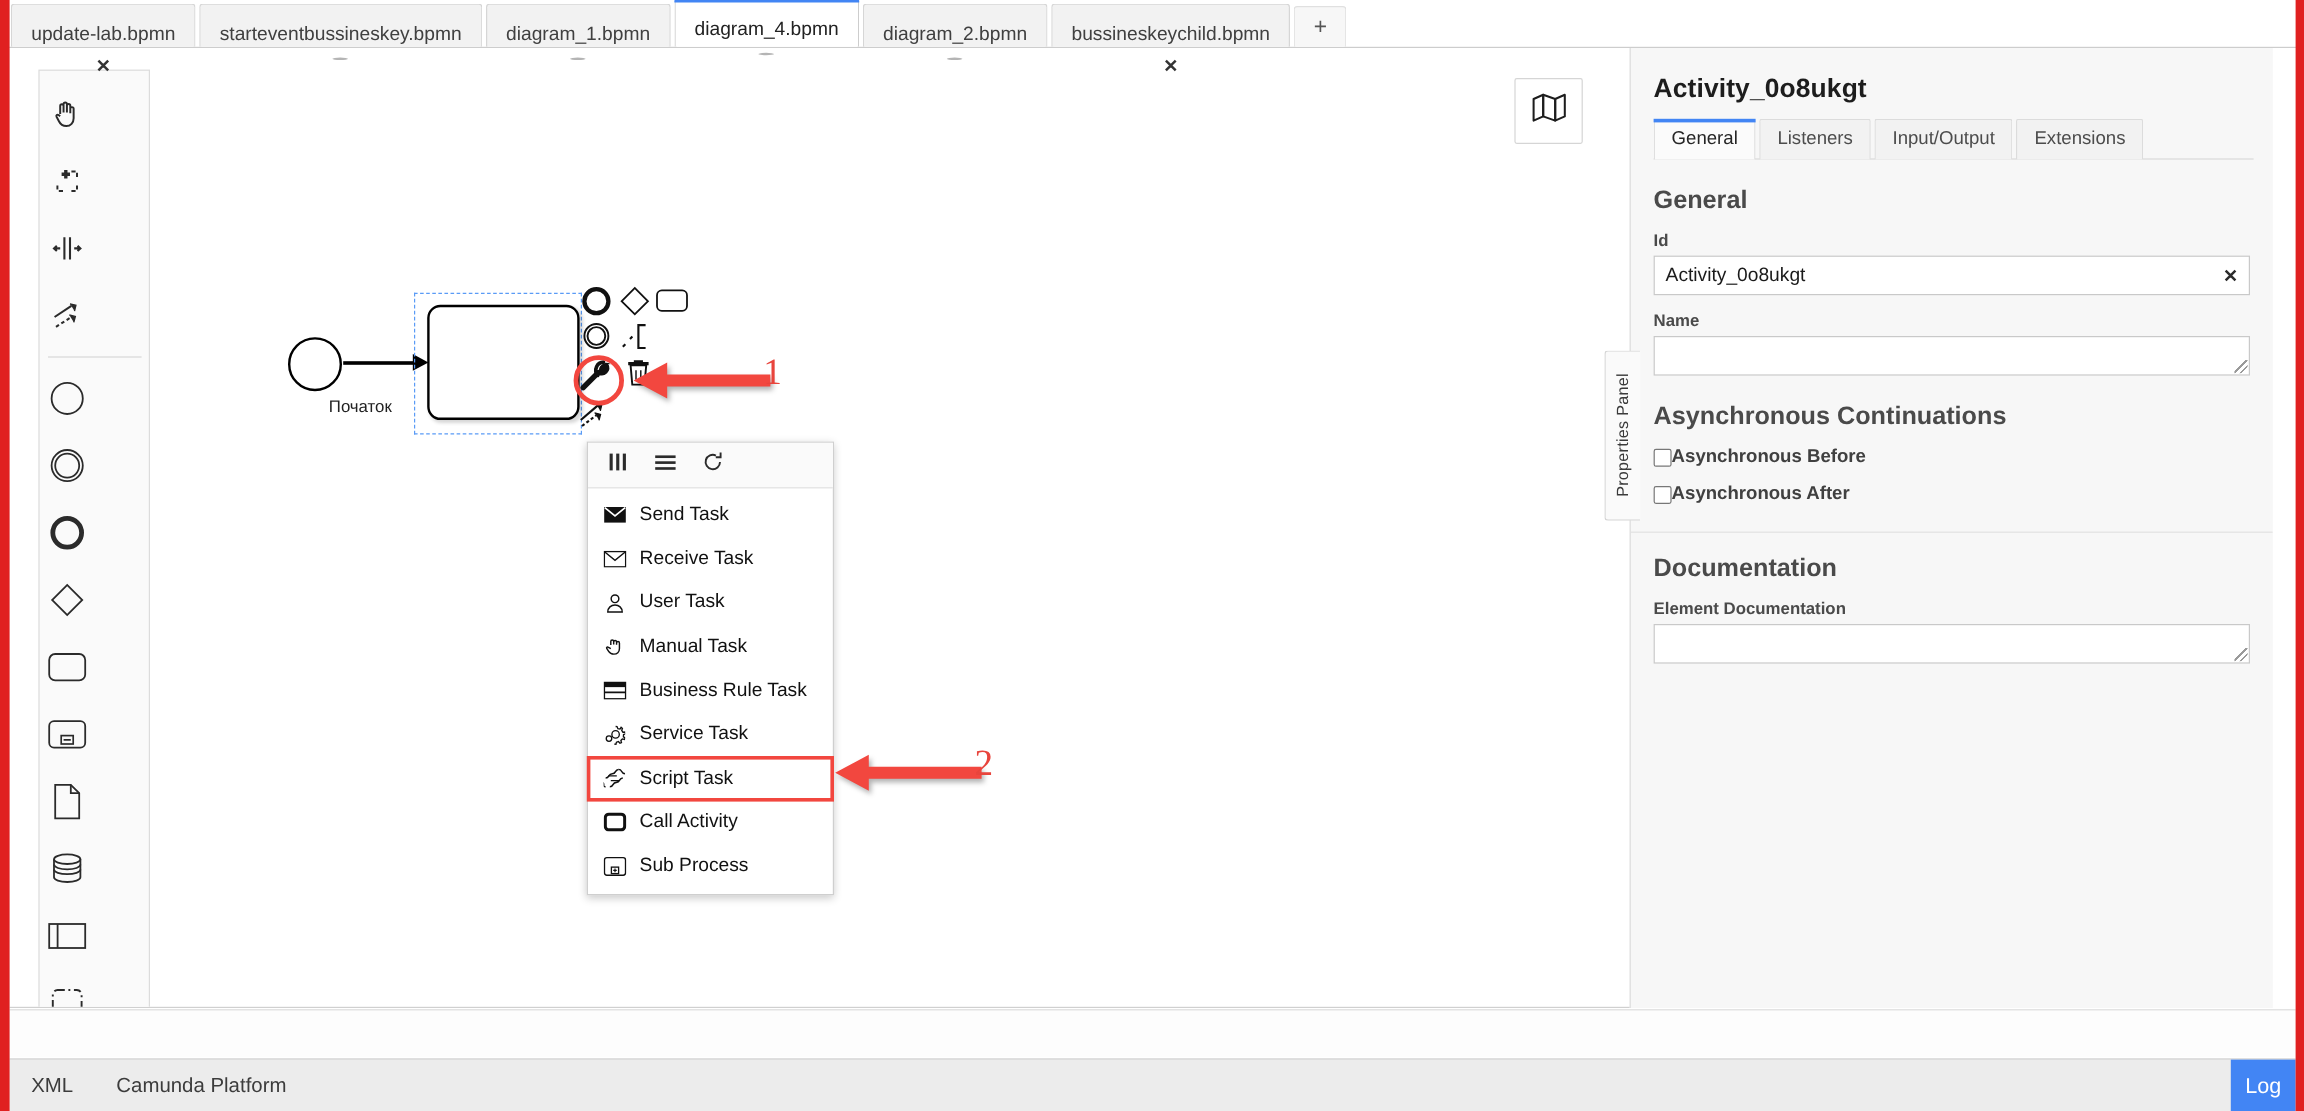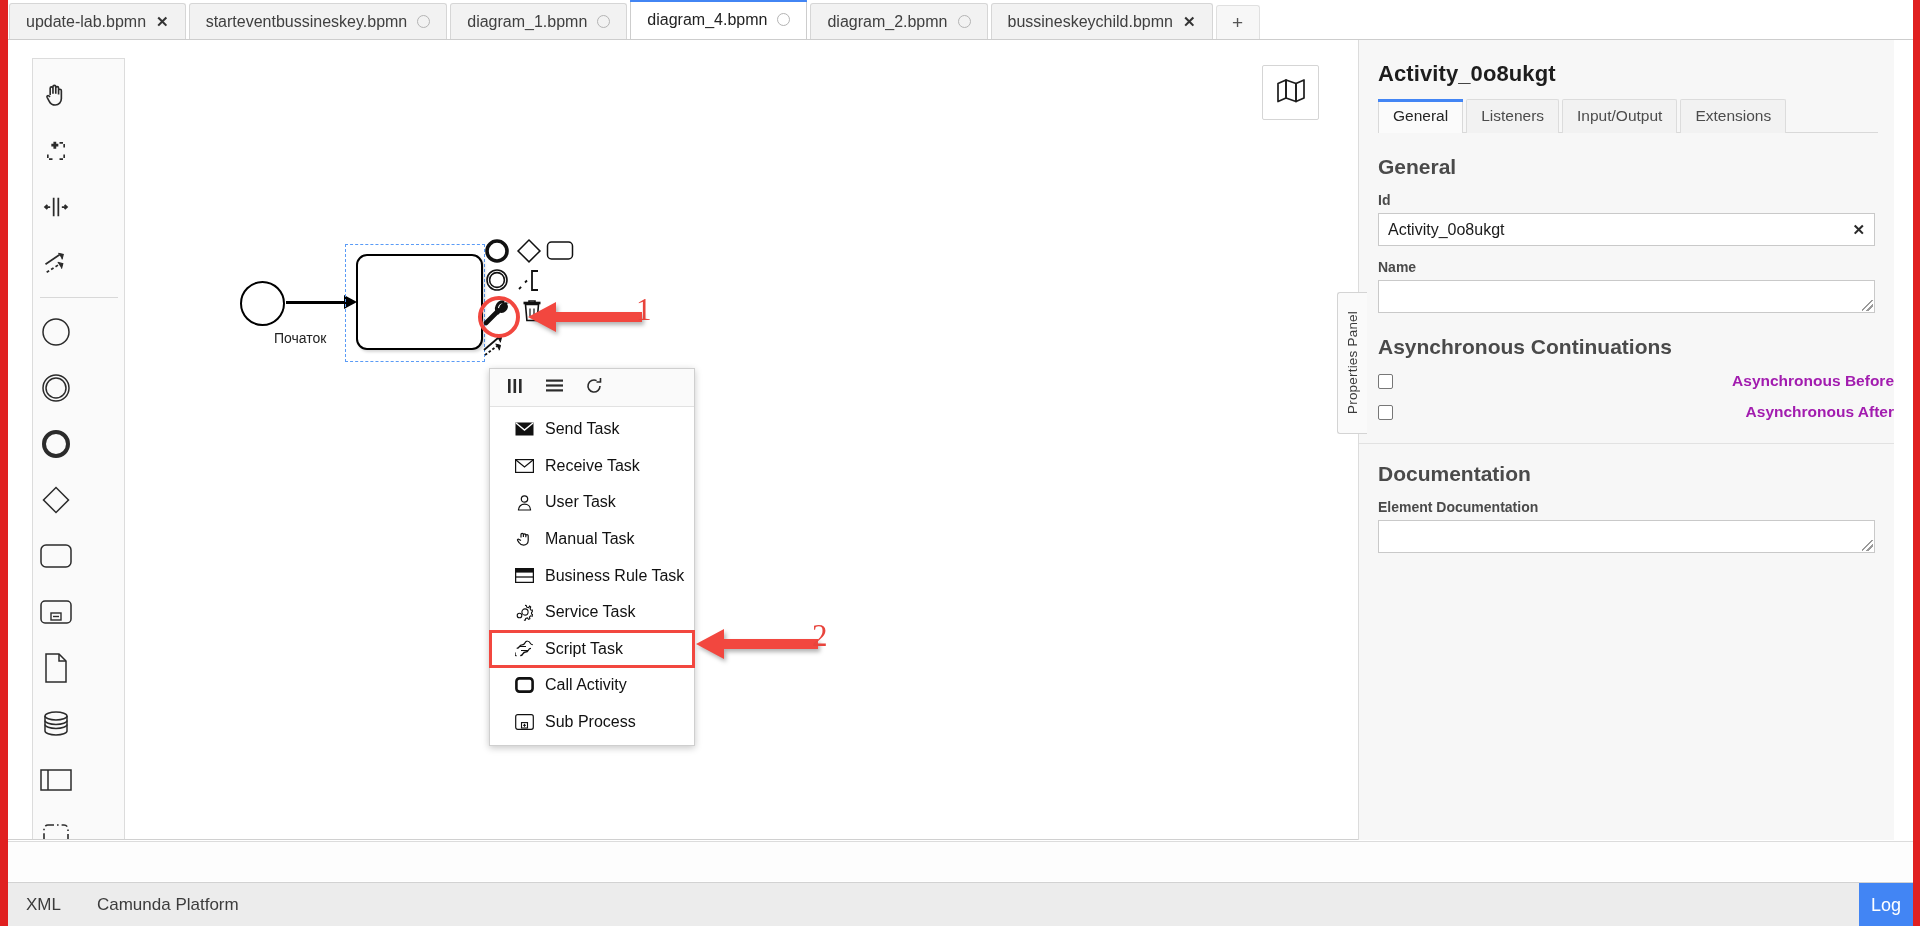--- a/index.html
+++ b/index.html
@@ -42,20 +42,21 @@
     padding: 16px 16px;
     margin-right: 3px;
     background: #f2f2f2;
     border: 1px solid #d6d6d6;
     border-bottom: none;
     border-radius: 3px 3px 0 0;
     font-size: 16px;
     color: #404040;
     white-space: nowrap;
     cursor: default;
+    flex-direction: column;
   }
   .tab.active {
     background: #ffffff;
     border-color: #cdcdcd;
     color: #222;
     height: 40px;
     align-items: center;
   }
   .tab.active::before {
     content: "";
@@ -193,21 +194,21 @@
     padding: 0 17px;
     background: #fafafa;
     border-bottom: 1px solid #e2e2e2;
   }
   .replace-header .hi { cursor: default; }
   .replace-list { padding: 4px 0 5px 0; }
   .replace-item {
     height: 36.6px;
     display: flex; align-items: center;
     gap: 11px;
-    padding: 0 24px;
+    padding: 0 12px;
     font-size: 16px; color: #111;
     cursor: default;
     white-space: nowrap;
   }
   .replace-item .ri {
     width: 20px; height: 20px;
     display: flex; align-items: center; justify-content: center;
     flex: 0 0 20px;
   }
   .replace-item.highlighted {
@@ -328,22 +329,22 @@
     width: 11px; height: 11px;
     background:
       linear-gradient(135deg, transparent 0 42%, #9a9a9a 42% 52%, transparent 52% 100%),
       linear-gradient(135deg, transparent 0 68%, #9a9a9a 68% 78%, transparent 78% 100%);
   }
   .pdivider {
     margin: 22px 0 0 0; height: 1px; background: #e2e2e2;
   }
   .pcheckrow {
     margin: 13px 0 0 19px;
-    display: flex; align-items: center; gap: 12px;
-    font-size: 15.5px; font-weight: bold; color: #a21caf; justify-content: space-between;
+    display: flex; align-items: center; gap: 0;
+    font-size: 15.5px; font-weight: bold; color: #404040;
   }
   .pcheckbox {
     width: 15px; height: 15px;
     border: 1.6px solid #777;
     border-radius: 2px;
     background: #fff;
     flex: 0 0 15px;
     cursor: default;
   }
 

